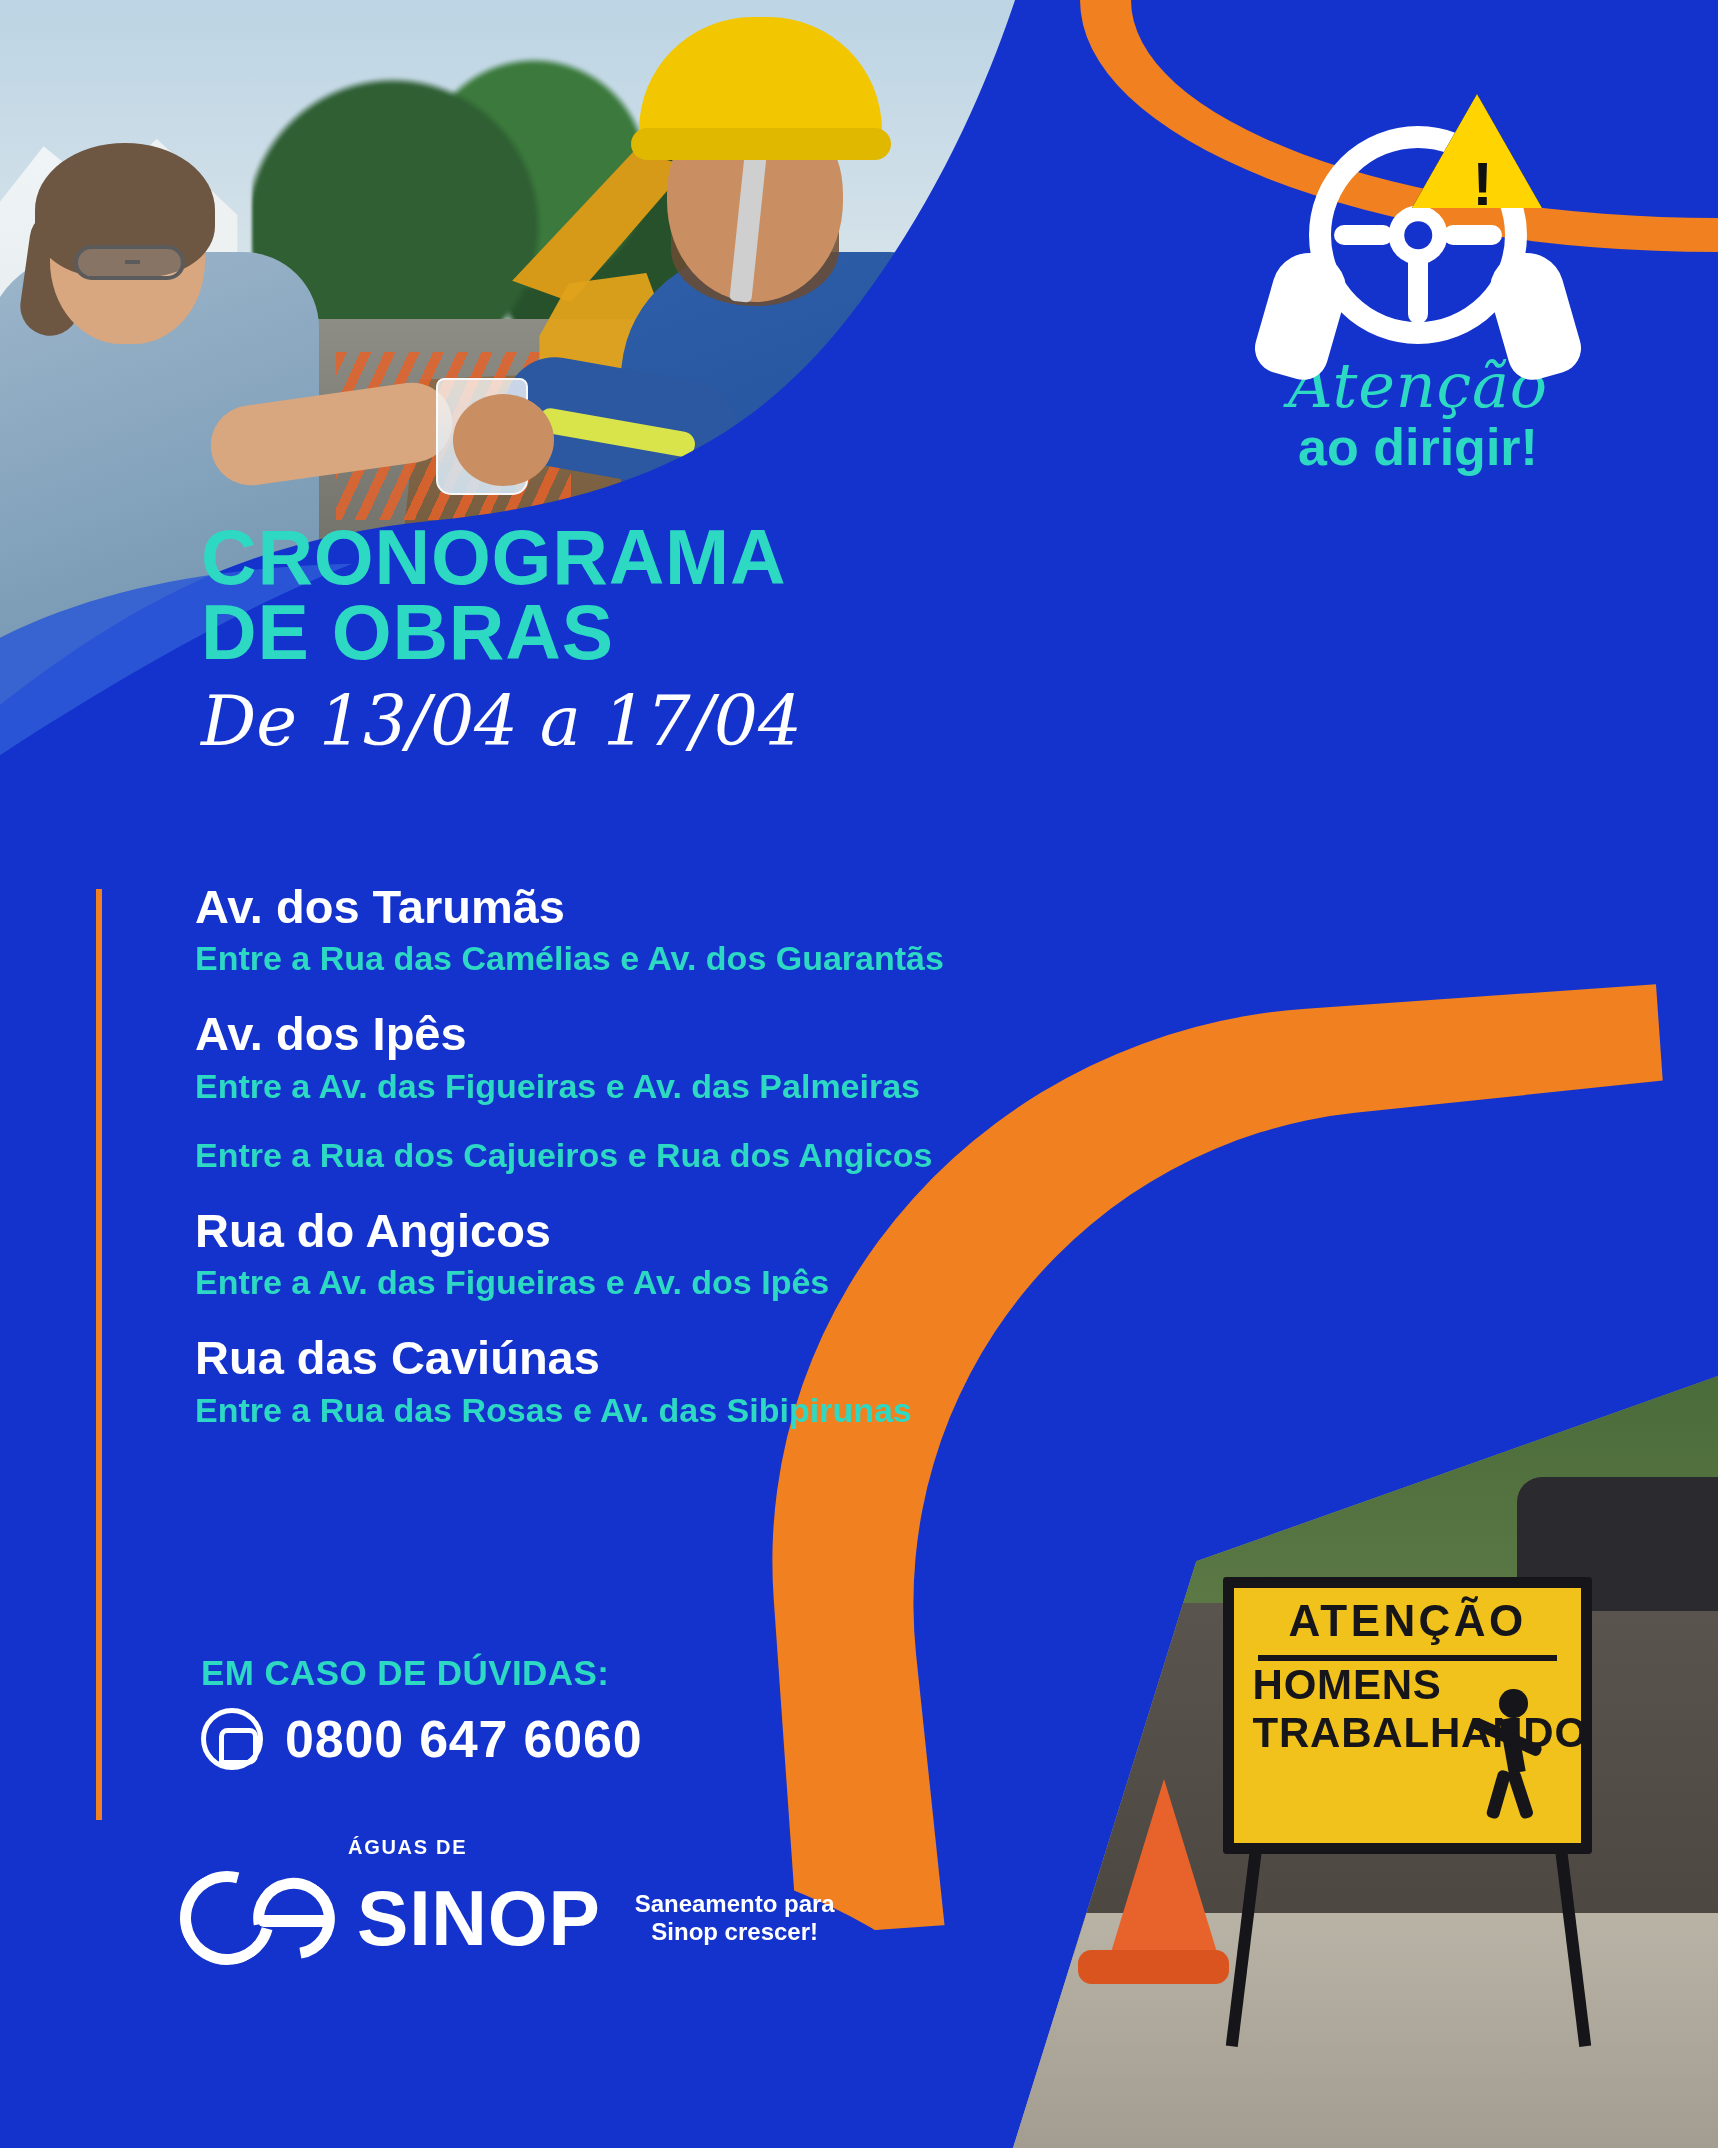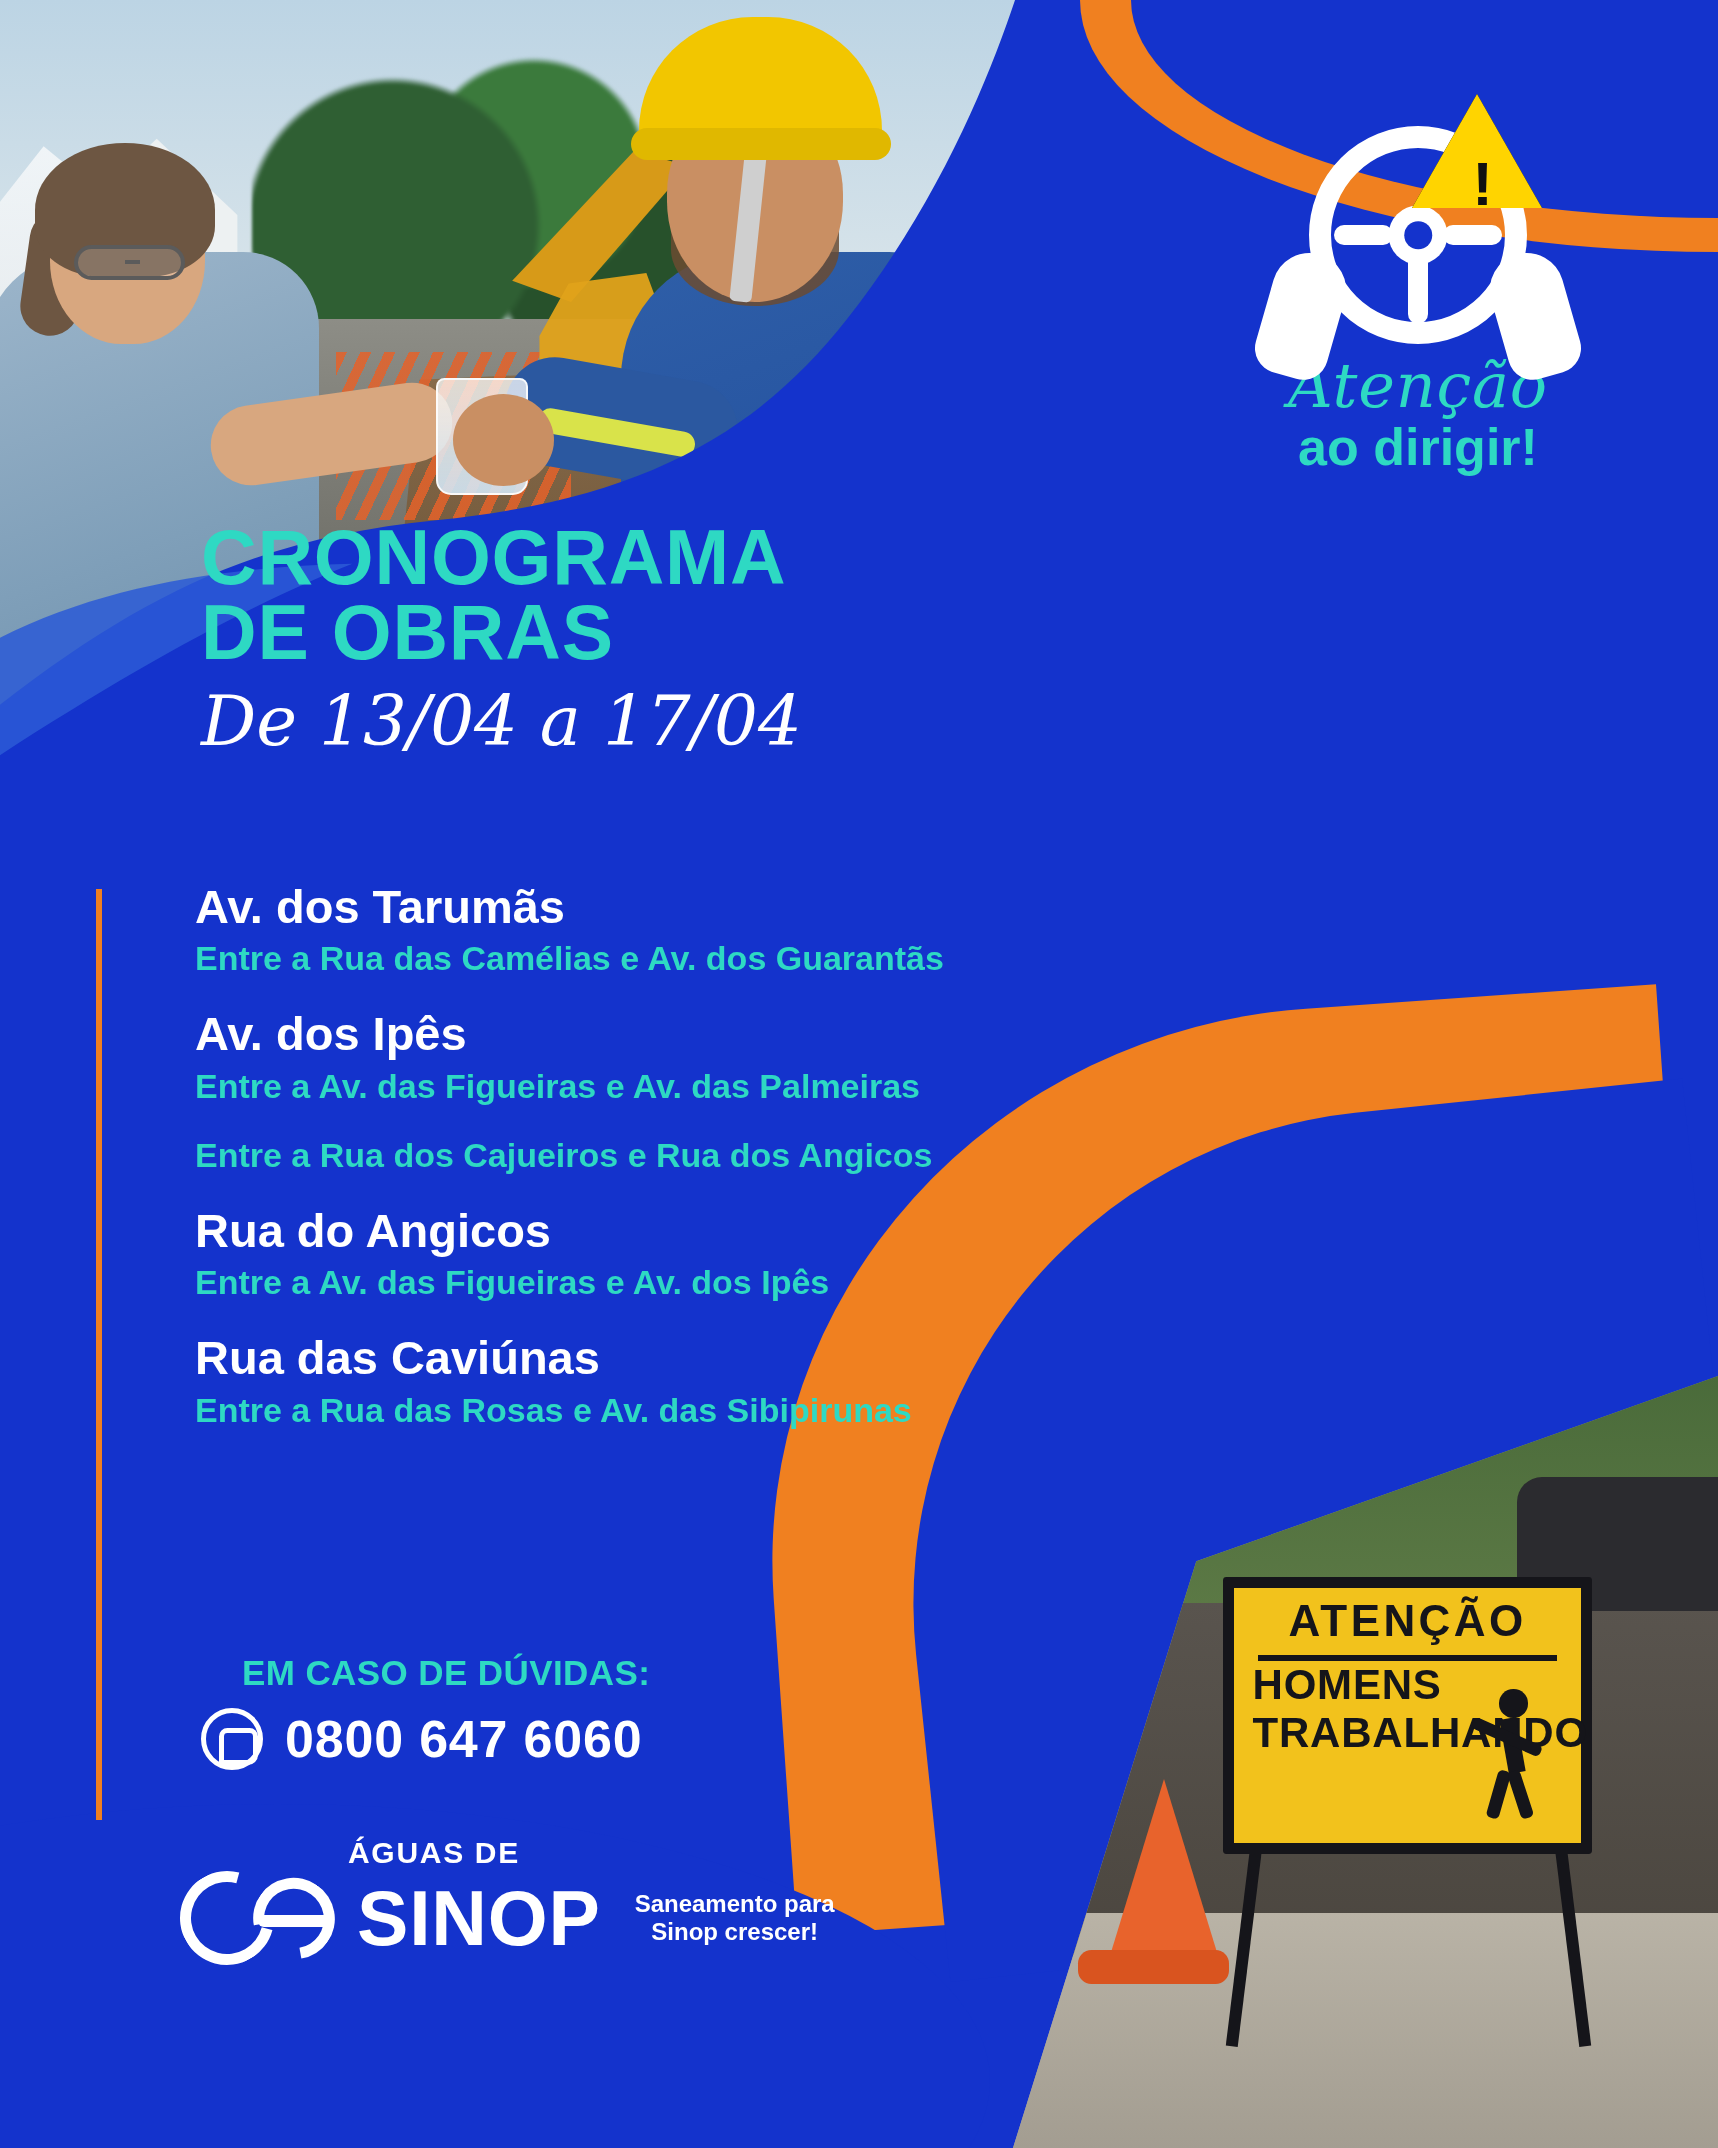--- a/index.html
+++ b/index.html
@@ -246,39 +246,39 @@
   .list-bar {
     position: absolute; left: -99px; top: 8.4px; width: 5.9px; height: 931px;
     background: #F08020;
   }
   .item { margin-bottom: 30px; }
   .item-title { font-size: 47px; font-weight: 700; color: #ffffff; line-height: 1.1; }
   .item-sub { font-size: 34px; font-weight: 600; color: #2ED9C3; margin-top: 6.7px; }
 
   
   .contact { position: absolute; left: 201px; top: 1653px; }
-  .contact-label { font-size: 35px; font-weight: 800; color: #2ED9C3; letter-spacing: 0.4px; margin-left: 41px; }
+  .contact-label { font-size: 35px; font-weight: 800; color: #2ED9C3; letter-spacing: 0.4px; }
   .contact-row { display: flex; align-items: center; gap: 22px; margin-top: 15px; }
   .wa-icon {
     width: 62px; height: 62px; border-radius: 50%;
     border: 5px solid #ffffff; position: relative; flex: none;
   }
   .wa-icon:after {
     content: ""; position: absolute; left: 13.4px; top: 15px;
     width: 28.5px; height: 27px;
     border: 5.9px solid #ffffff; border-radius: 8.4px 8.4px 10px 3.4px;
   }
   .contact-number { font-size: 52px; font-weight: 800; color: #ffffff; letter-spacing: 0.8px; }
 
   
   .footer { position: absolute; left: 180px; top: 1871px; display: flex; align-items: center; gap: 34px; }
   .logo-block { position: relative; }
   .logo-kicker {
     position: absolute; left: 168px; top: -35px;
-    font-size: 30px; font-weight: 700; color: #ffffff; letter-spacing: 1.7px;
+    font-size: 20px; font-weight: 700; color: #ffffff; letter-spacing: 1.7px;
   }
   .logo-main { display: flex; align-items: center; gap: 22px; }
   .logo-mark {
     position: relative; width: 155px; height: 94px;
   }
   .lm-a {
     position: absolute; left: 0; top: 0; width: 94px; height: 94px;
     border: 11.7px solid #ffffff; border-radius: 50%;
     border-right-color: transparent;
     transform: rotate(-30deg);

